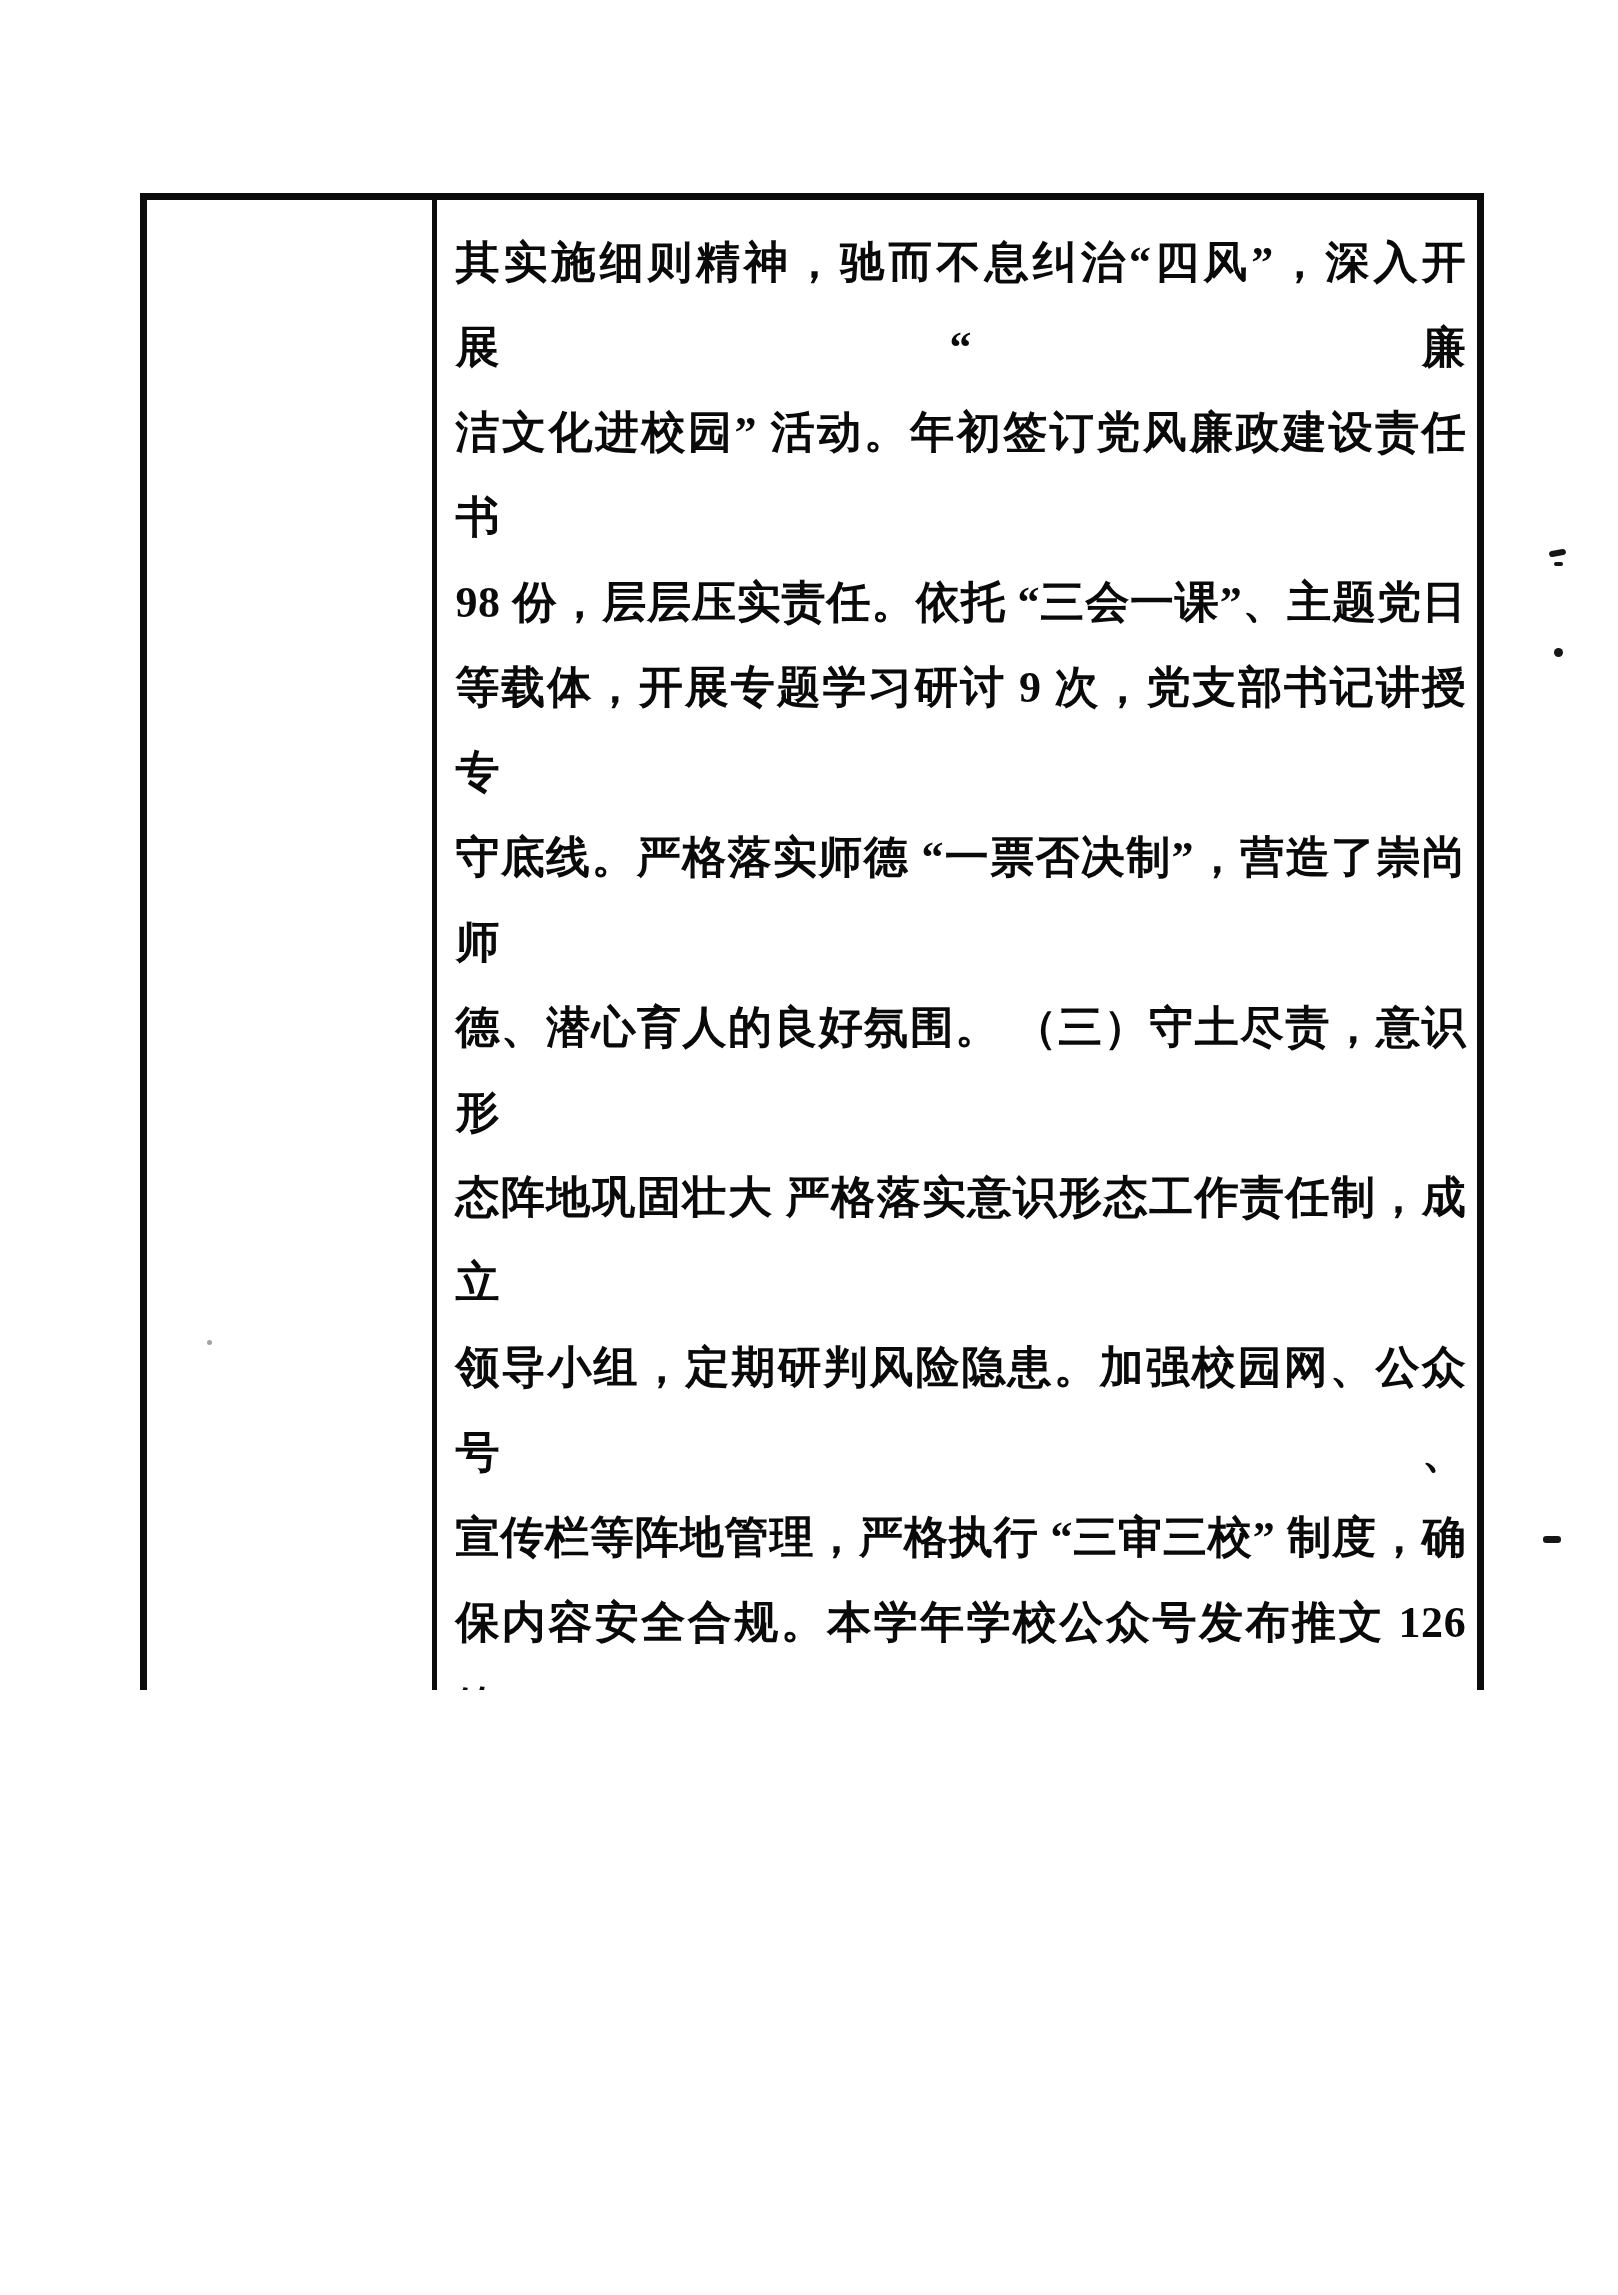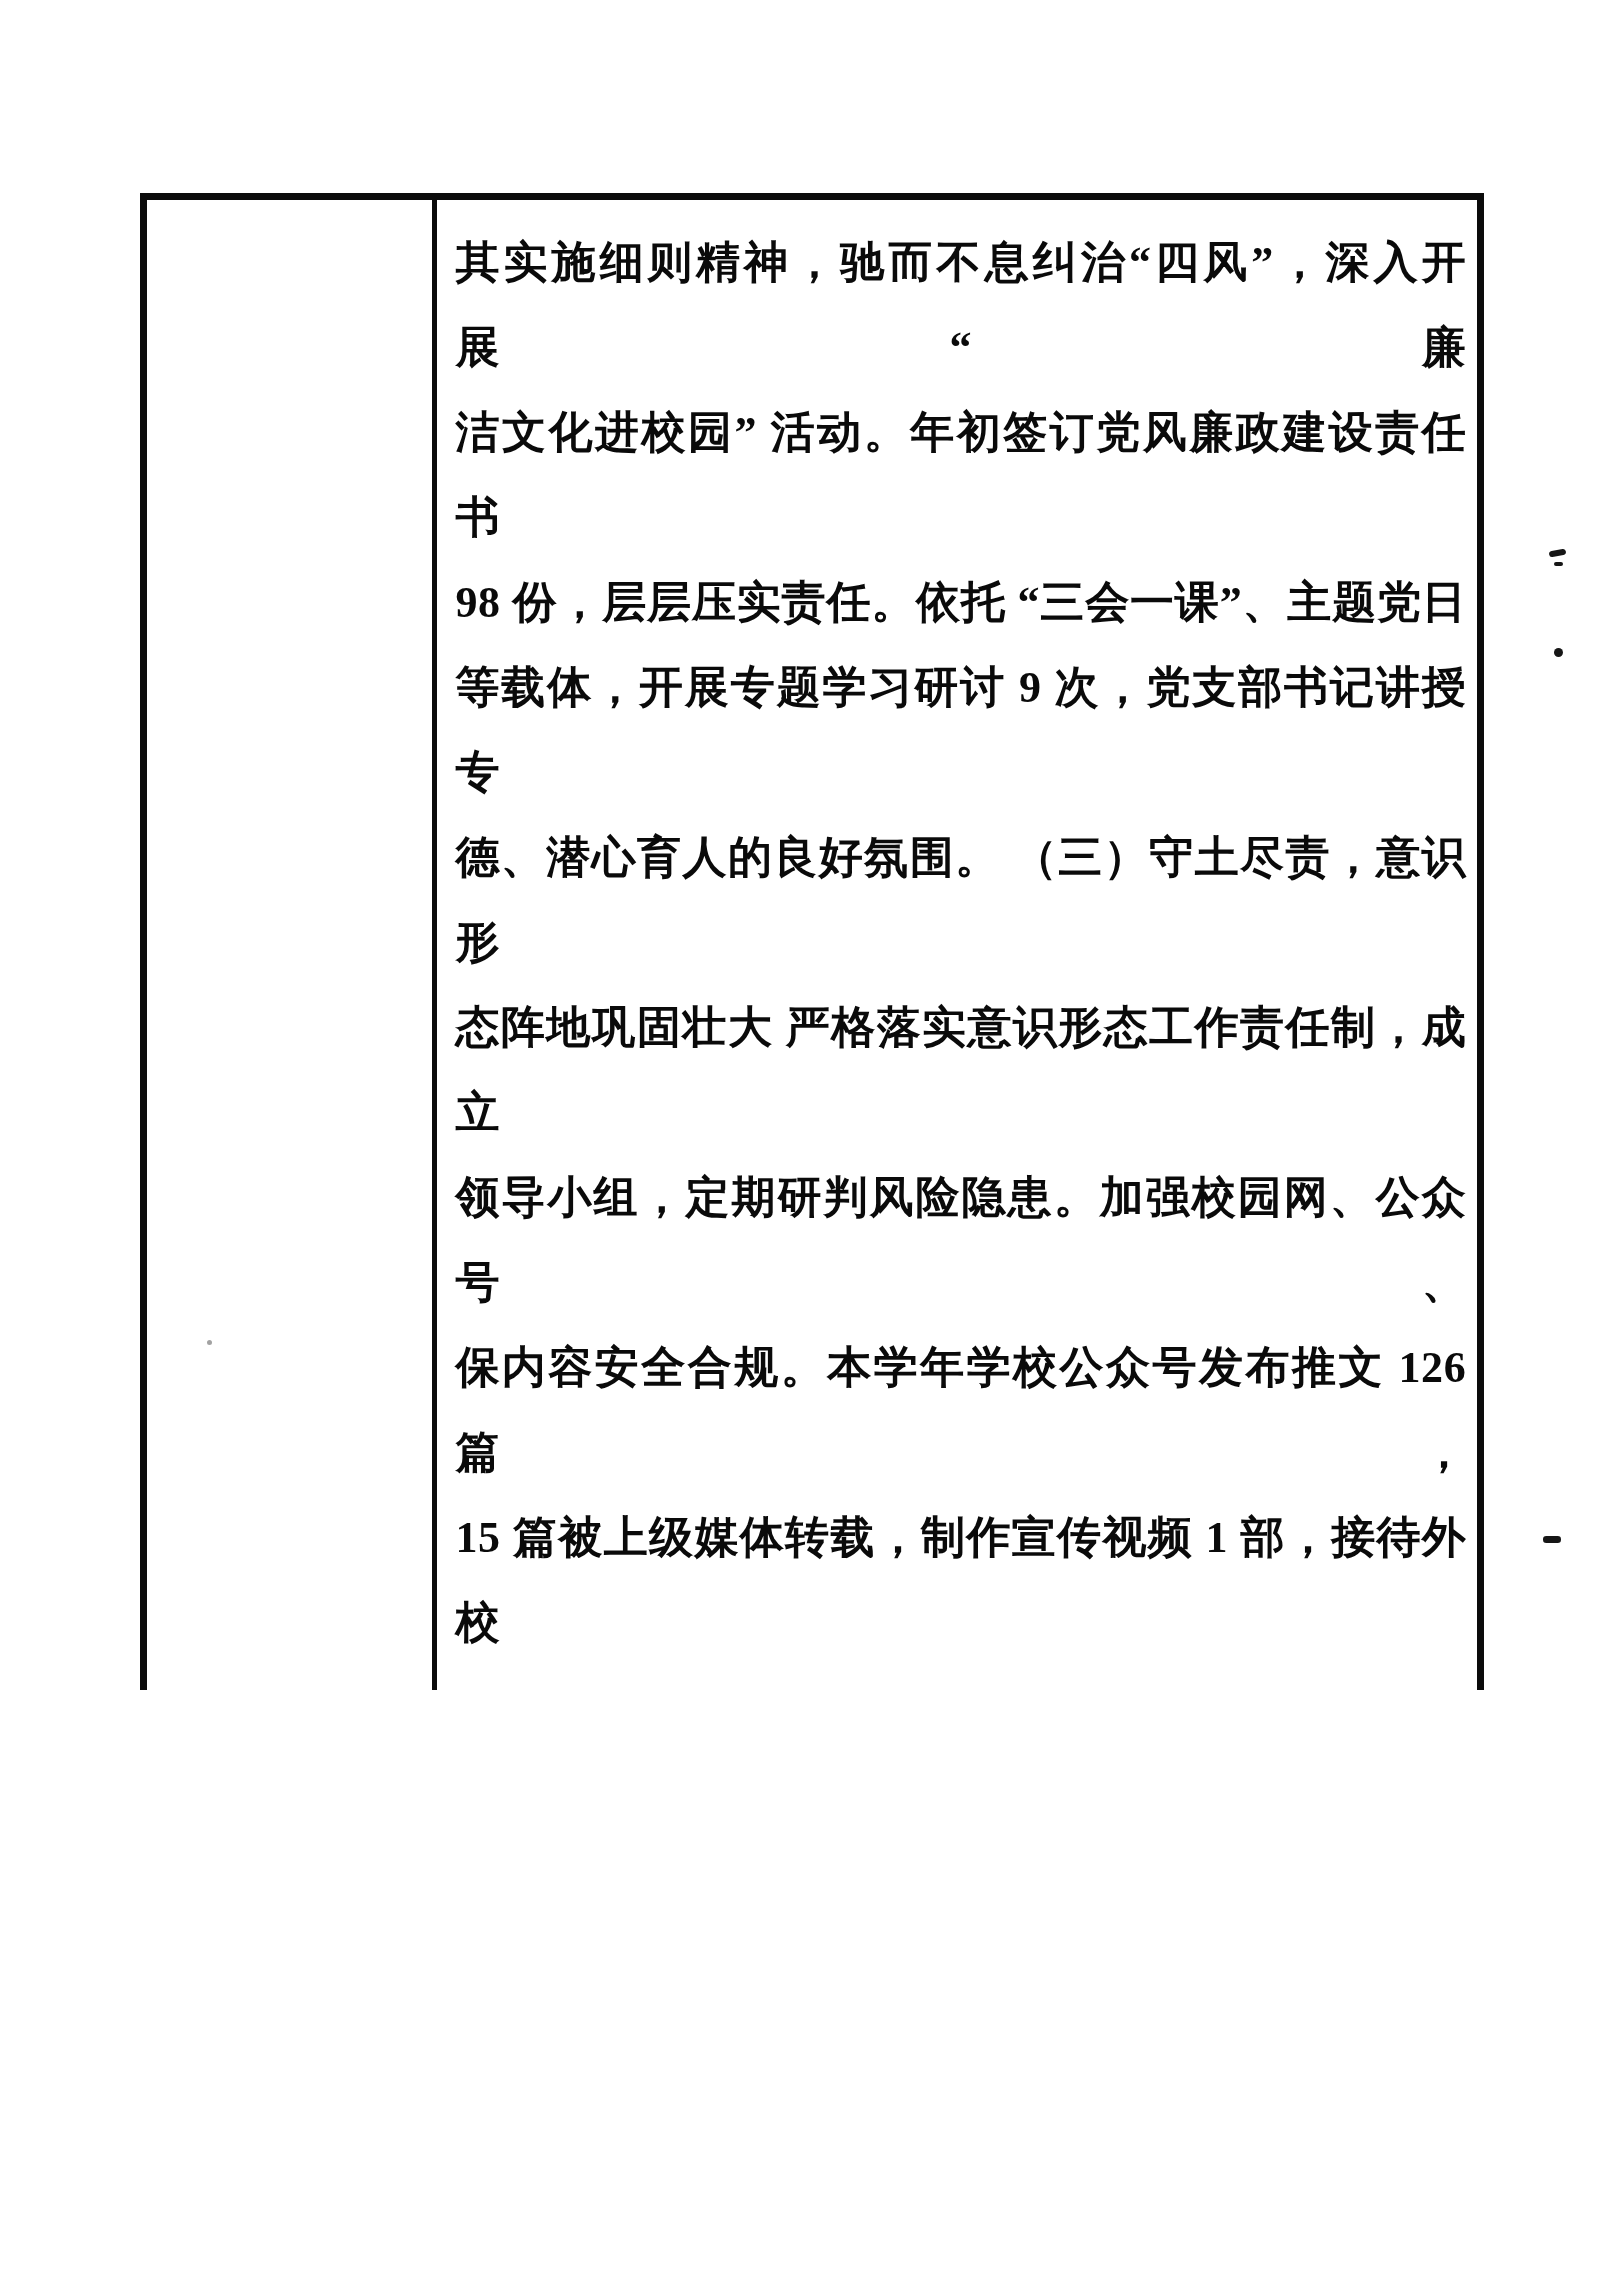--- a/index.html
+++ b/index.html
@@ -67,23 +67,25 @@
 
   <div class="report-table">
 
     <div class="label-cell"></div>
 
     <div class="content-cell">
       <div class="text-line">其实施细则精神，驰而不息纠治“四风”，深入开展“廉</div>
       <div class="text-line">洁文化进校园” 活动。年初签订党风廉政建设责任书</div>
       <div class="text-line">98 份，层层压实责任。依托 “三会一课”、主题党日</div>
       <div class="text-line">等载体，开展专题学习研讨 9 次，党支部书记讲授专</div>
+      <div class="text-line">守底线。严格落实师德 “一票否决制”，营造了崇尚师</div>
       <div class="text-line">德、潜心育人的良好氛围。 （三）守土尽责，意识形</div>
       <div class="text-line">态阵地巩固壮大 严格落实意识形态工作责任制，成立</div>
       <div class="text-line">领导小组，定期研判风险隐患。加强校园网、公众号、</div>
+      <div class="text-line">宣传栏等阵地管理，严格执行 “三审三校” 制度，确</div>
       <div class="text-line">保内容安全合规。本学年学校公众号发布推文 126 篇，</div>
       <div class="text-line">15 篇被上级媒体转载，制作宣传视频 1 部，接待外校</div>
 
     </div>
   </div>
 
   <div class="speck tilde"></div>
   <div class="speck tilde2"></div>
   <div class="speck dot1"></div>
   <div class="speck dash1"></div>

